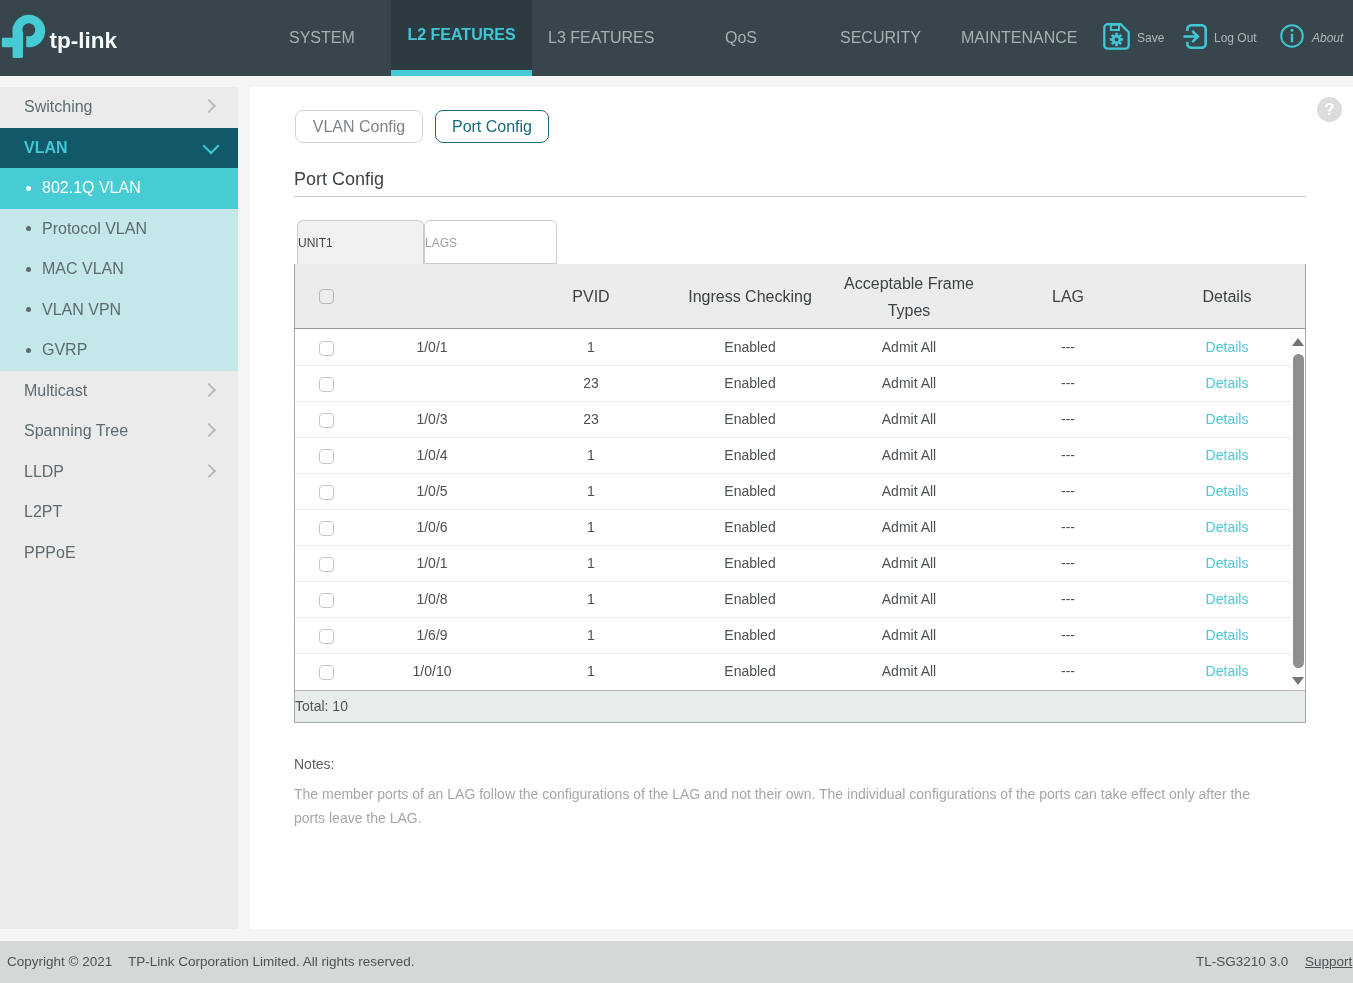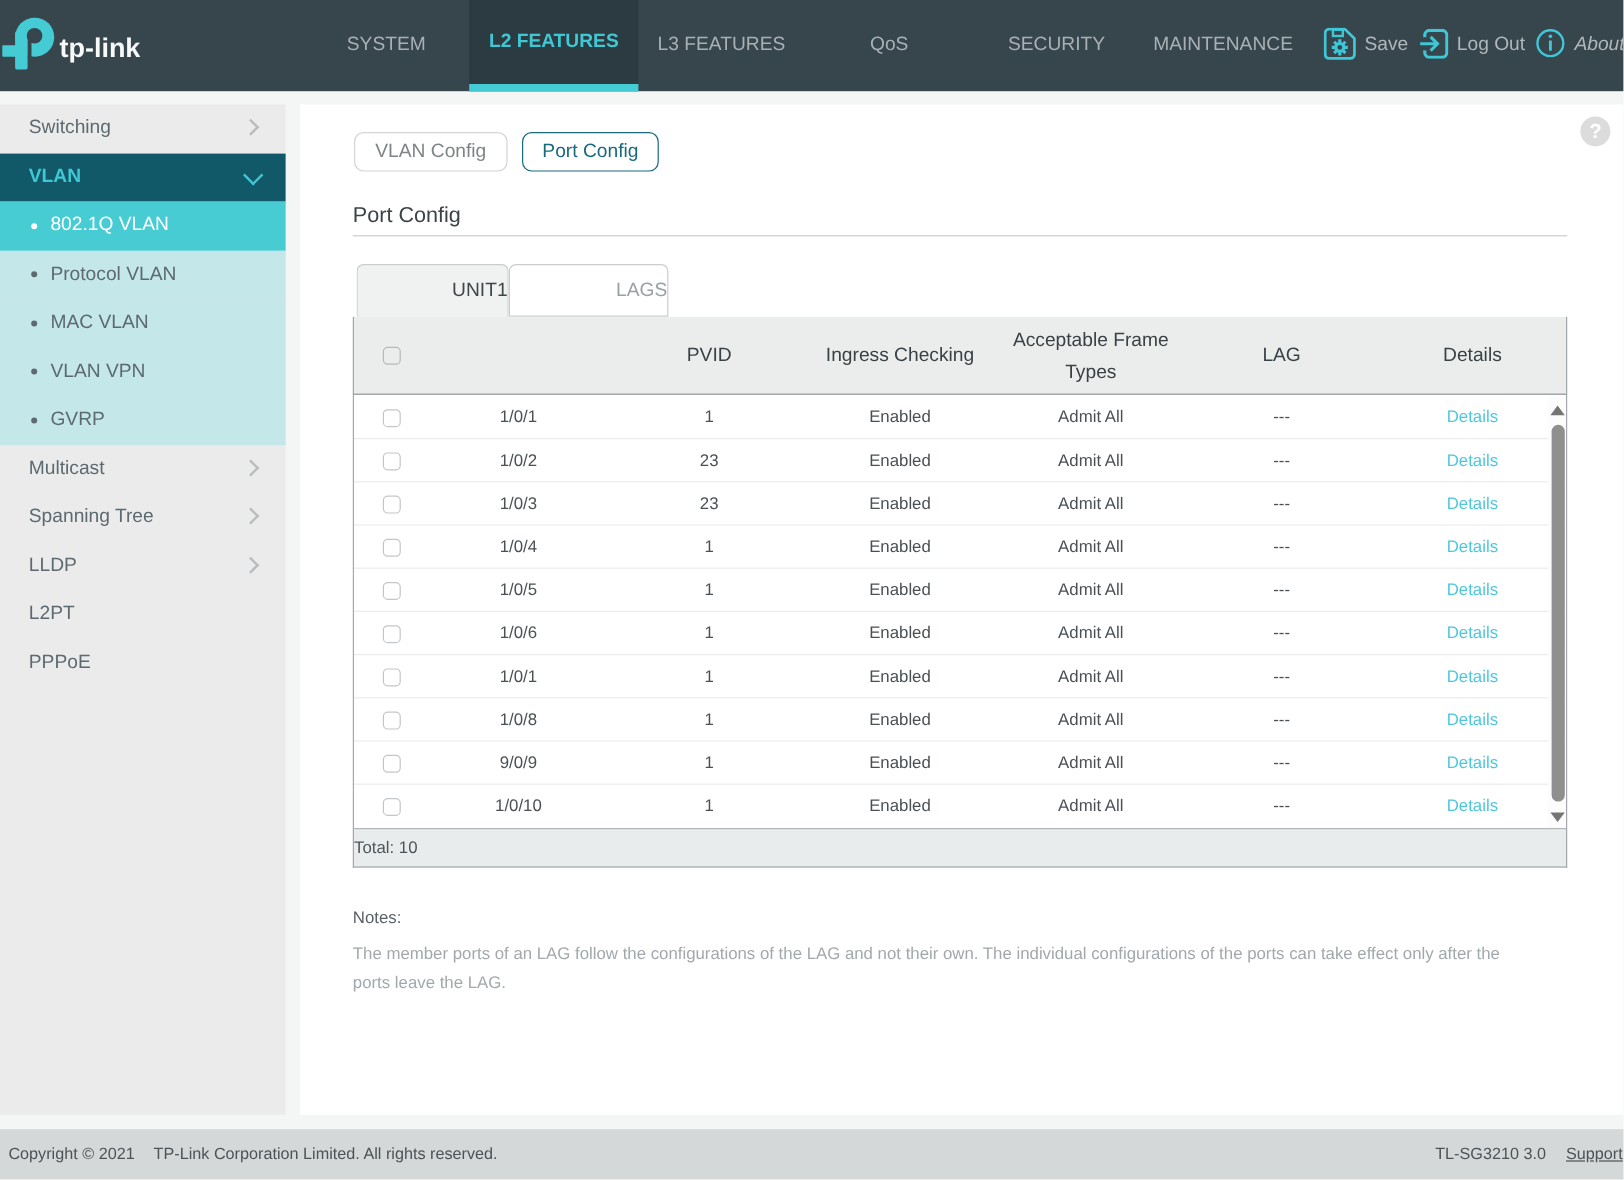--- a/index.html
+++ b/index.html
@@ -6,21 +6,21 @@
 html,body { width:1353px; height:983px; overflow:hidden; }
 body { font-family:"Liberation Sans", sans-serif; background:#f4f5f5; position:relative; }
 .abs { position:absolute; }
 
 
 #hdr { position:absolute; left:0; top:0; width:1353px; height:76px; background:#37454d; }
 .nav { position:absolute; top:0; height:76px; line-height:76px; white-space:nowrap; font-size:16px; color:#a8b0b4; }
 #nav-active { position:absolute; left:391px; top:0; width:141px; height:76px; background:#2c3a42; border-bottom:6px solid #44cbd3; }
 #nav-active span { display:block; line-height:70px; text-align:center; font-size:16px; font-weight:bold; color:#3fc8d4; }
 .hicon { position:absolute; top:23px; }
-.hlabel { position:absolute; top:0; height:76px; line-height:76px; font-size:16px; color:#b0b7ba; }
+.hlabel { position:absolute; top:0; height:76px; line-height:76px; font-size:12px; color:#b0b7ba; }
 
 
 #side { position:absolute; left:0; top:87px; width:238px; height:842px; background:#ebebeb; }
 .sitem { position:relative; width:238px; height:40.5px; line-height:40.5px; font-size:16px; color:#5d6a70; padding-left:24px; }
 .sitem .chev { position:absolute; right:24px; top:14px; width:10px; height:10px; border-top:2px solid #b9bcbe; border-right:2px solid #b9bcbe; transform:rotate(45deg); }
 .vlan-head { background:#115868; color:#41c7d3; font-weight:bold; }
 .vlan-head .chevd { position:absolute; right:21px; top:12px; width:12px; height:12px; border-left:2.5px solid #41c7d3; border-bottom:2.5px solid #41c7d3; transform:rotate(-45deg); }
 .sub { position:relative; width:238px; height:40.5px; line-height:40.5px; font-size:16px; color:#5d6a70; padding-left:42px; }
 .sub .dot { position:absolute; left:26px; top:17.5px; width:5px; height:5px; border-radius:50%; background:#5d6a70; }
 .sub-on { background:#47ccd4; color:#fff; }
@@ -30,21 +30,21 @@
 
 #main { position:absolute; left:250px; top:87px; width:1103px; height:842px; background:#fff; }
 
 .btn { position:absolute; top:23px; height:33px; border-radius:8px; font-size:16px; line-height:31px; text-align:center; }
 #btn1 { left:45px; width:128px; border:1px solid #d4d4d4; color:#7e8487; }
 #btn2 { left:185px; width:114px; border:1px solid #186a7c; color:#186a7c; }
 
 #h1 { position:absolute; left:44px; top:82px; font-size:18px; color:#3c4347; }
 #hrule { position:absolute; left:44px; top:109px; width:1012px; height:1px; background:#ccc; }
 
-.tab { position:absolute; top:133px; height:44px; width:130px; border:1px solid #ccc; border-radius:6px 6px 0 0; text-align:right; line-height:44px; font-size:16px; }
+.tab { position:absolute; top:133px; height:44px; width:130px; border:1px solid #ccc; border-radius:6px 6px 0 0; text-align:left; line-height:44px; font-size:12px; }
 #tab1 { left:47px; width:127px; background:#f0f1f1; color:#40474b; border-bottom:none; }
 #tab2 { left:174px; width:133px; background:#fff; color:#9aa1a5; }
 
 #thead { position:absolute; left:44px; top:177px; width:1012px; height:65px; background:#ebeded; border-bottom:1px solid #929798; font-size:16px; color:#3b4245; }
 .hc { position:absolute; top:0; height:65px; display:flex; align-items:center; justify-content:center; text-align:center; }
 
 #tbody { position:absolute; left:44px; top:243px; width:1012px; }
 .row { position:relative; width:1012px; height:36px; border-bottom:1px solid #ebebeb; font-size:14px; color:#4a5054; }
 .cell { position:absolute; top:0; height:35px; line-height:35px; text-align:center; }
 .c1 { left:59px; width:158px; }
@@ -165,21 +165,20 @@
         <span class="cb"></span>
         <div class="cell c1">1/0/1</div>
         <div class="cell c2">1</div>
         <div class="cell c3">Enabled</div>
         <div class="cell c4">Admit All</div>
         <div class="cell c5">---</div>
         <div class="cell c6">Details</div>
       </div>
     <div class="row">
         <span class="cb"></span>
-        <div class="cell c1">1/0/2</div>
         <div class="cell c2">23</div>
         <div class="cell c3">Enabled</div>
         <div class="cell c4">Admit All</div>
         <div class="cell c5">---</div>
         <div class="cell c6">Details</div>
       </div>
     <div class="row">
         <span class="cb"></span>
         <div class="cell c1">1/0/3</div>
         <div class="cell c2">23</div>
@@ -228,21 +227,21 @@
         <span class="cb"></span>
         <div class="cell c1">1/0/8</div>
         <div class="cell c2">1</div>
         <div class="cell c3">Enabled</div>
         <div class="cell c4">Admit All</div>
         <div class="cell c5">---</div>
         <div class="cell c6">Details</div>
       </div>
     <div class="row">
         <span class="cb"></span>
-        <div class="cell c1">9/0/9</div>
+        <div class="cell c1">1/6/9</div>
         <div class="cell c2">1</div>
         <div class="cell c3">Enabled</div>
         <div class="cell c4">Admit All</div>
         <div class="cell c5">---</div>
         <div class="cell c6">Details</div>
       </div>
     <div class="row" style="border-bottom:none;">
         <span class="cb"></span>
         <div class="cell c1">1/0/10</div>
         <div class="cell c2">1</div>

